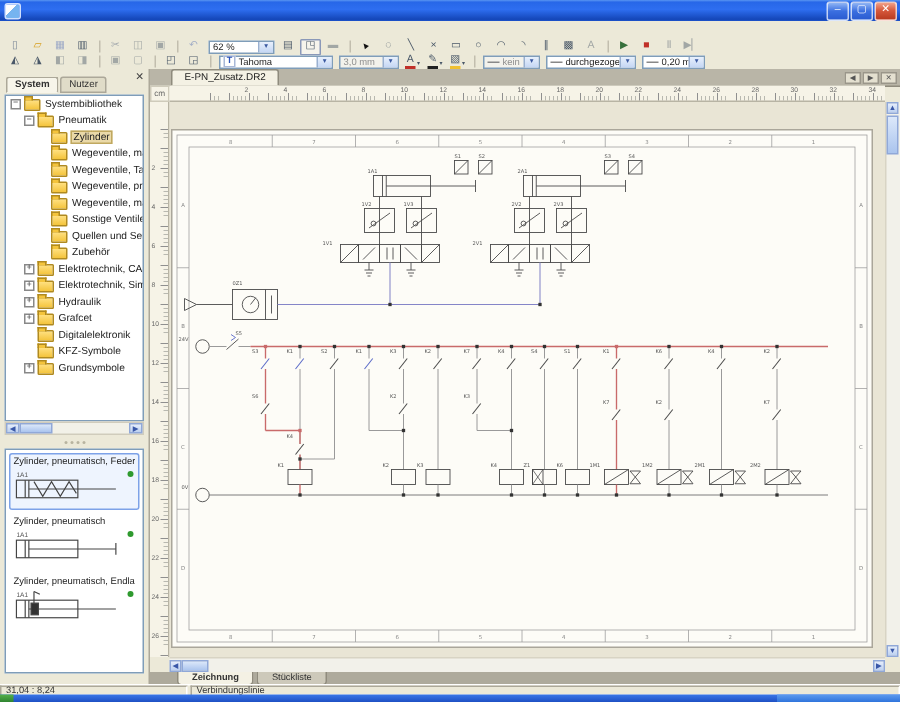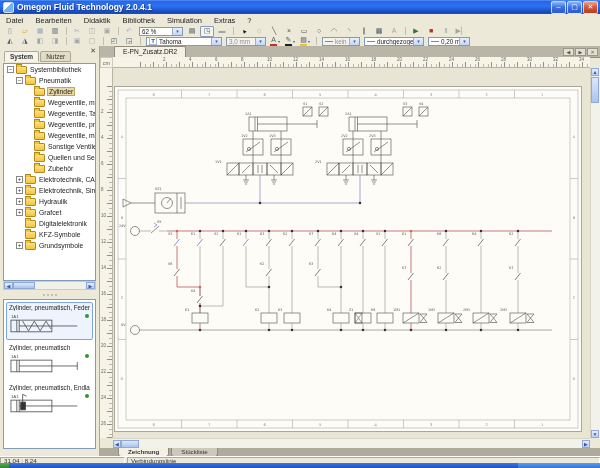--- a/index.html
+++ b/index.html
@@ -127,37 +127,27 @@
   .slbl{font-family:"DejaVu Sans",sans-serif;font-size:3.4px;fill:#555;}
   .fnum{font-family:"DejaVu Sans",sans-serif;font-size:3.6px;fill:#888;}
 </style>
 </head>
 <body>
 
 <div id="root">
 
   <div id="titlebar" class="abs">
     <div id="appicon"></div>
-    <div id="apptitle">Omegon Fluid Technology  2.0.4.1</div>
     <div id="winbtns">
       <div class="wbtn">–</div>
       <div class="wbtn">▢</div>
       <div class="wbtn close">✕</div>
     </div>
   </div>
 
-  <div id="menubar" class="abs">
-      <div class="mitem">Datei</div>
-      <div class="mitem">Bearbeiten</div>
-      <div class="mitem">Didaktik</div>
-      <div class="mitem">Bibliothek</div>
-      <div class="mitem">Simulation</div>
-      <div class="mitem">Extras</div>
-      <div class="mitem">?</div>
-    </div>
 
   <div id="toolbar" class="abs">
     <div class="trow" id="trow1">
         <div class="tbtn">
           <span class="g g-new">▯</span>
         </div>
         <div class="tbtn">
           <span class="g g-open">▱</span>
         </div>
         <div class="tbtn dim">

